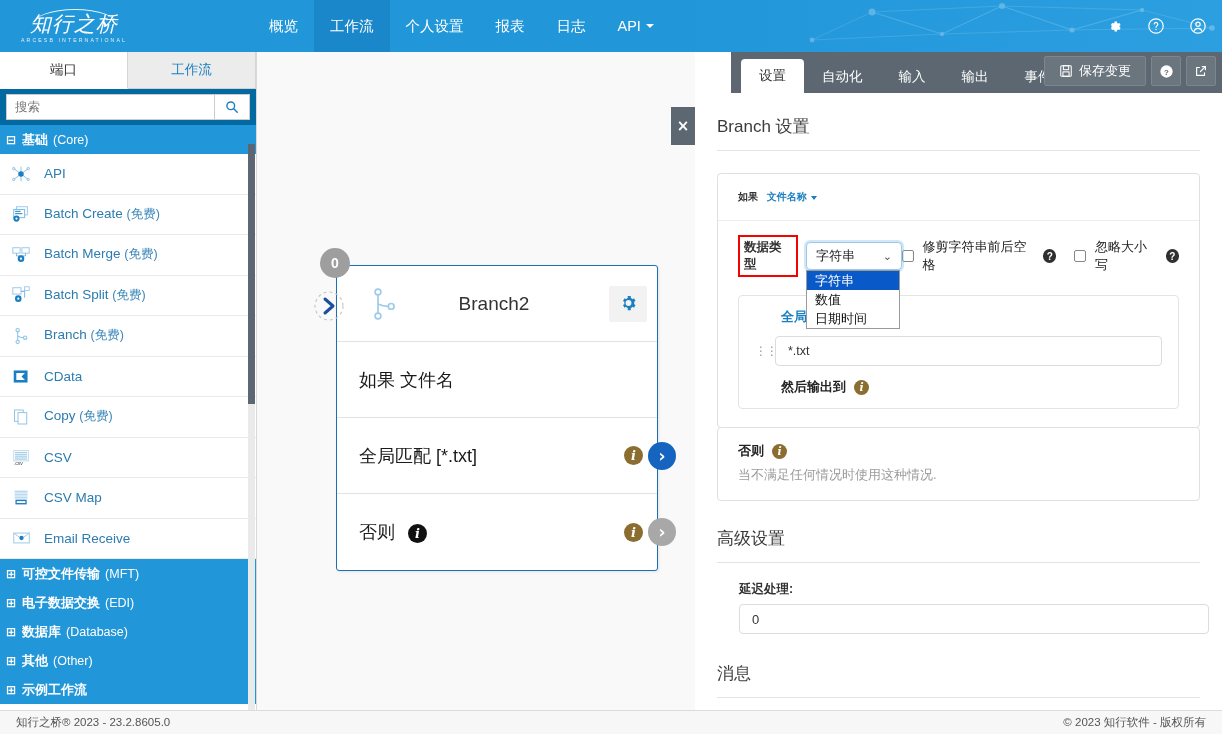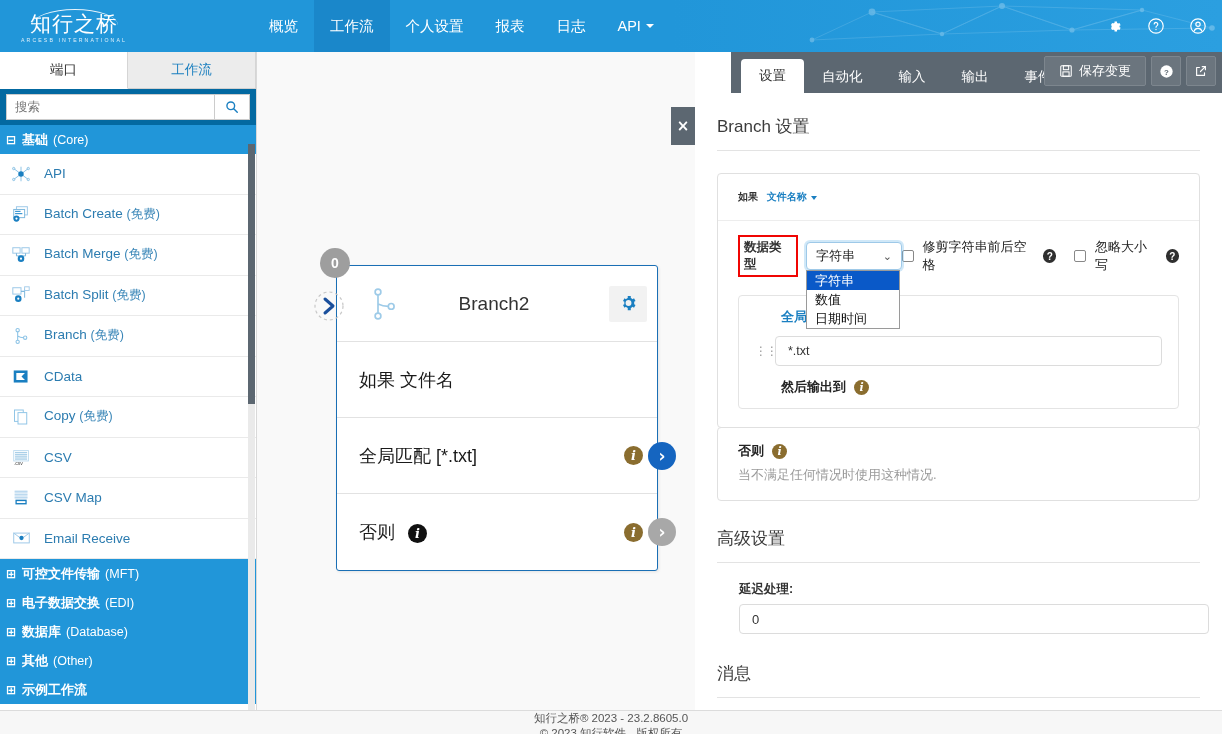--- a/index.html
+++ b/index.html
@@ -20,20 +20,21 @@
   }
   .header-deco { position: absolute; right: 0; top: 0; width: 420px; height: 52px; opacity: .30; }
   .logo {
     position: absolute; left: 14px; top: 4px; width: 120px; height: 44px;
     color: #fff;
   }
   .logo-cn {
     font-size: 21px; letter-spacing: 1px; line-height: 24px;
     padding-top: 8px; text-align: center; font-weight: 400;
     font-family: "DejaVu Sans", sans-serif;
+    font-style: italic;
   }
   .logo-en {
     font-size: 5.2px; letter-spacing: 2.1px; text-align: center;
     color: #dff0fb; margin-top: 1px;
   }
   .logo-arc {
     position: absolute; left: 18px; top: 5px; width: 86px; height: 16px;
     border-top: 1.2px solid rgba(255,255,255,.9);
     border-radius: 50% / 100% 100% 0 0;
     border-left: none; border-right: none; border-bottom: none;
@@ -253,21 +254,21 @@
     margin-left: 22px; width: 470px; height: 30px; border: 1px solid #dcdcdc; border-radius: 4px;
     padding: 0 12px; font-size: 13px; color: #333; outline: none;
     font-family: "Liberation Sans", sans-serif;
   }
 
   
   .footer {
     position: absolute; left: 0; bottom: 0; width: 1222px; height: 24px;
     background: #f7f7f7; border-top: 1px solid #dcdcdc;
     display: flex; align-items: center; justify-content: space-between;
-    padding: 0 16px; font-size: 11.5px; color: #555; flex-direction: column;
+    padding: 0 16px; font-size: 11.5px; color: #555;
   }
 </style>
 </head>
 <body>
 
 <div class="app">
 
   <div class="header">
     <svg class="header-deco" viewBox="0 0 420 52">
       <g stroke="#ffffff" stroke-width="0.7" fill="none" opacity="0.6">

